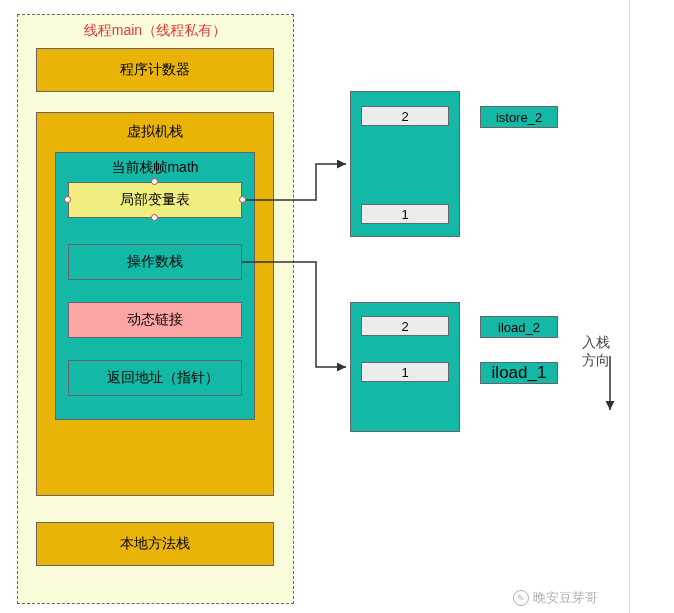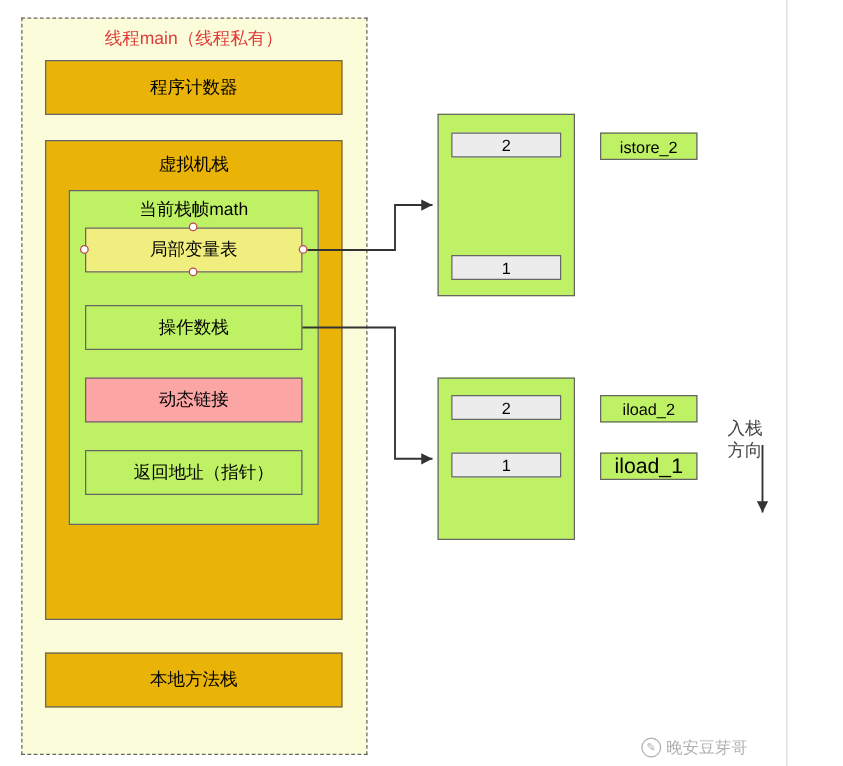--- a/index.html
+++ b/index.html
@@ -26,21 +26,21 @@
     align-items: center;
     justify-content: center;
     box-sizing: border-box;
   }
   .dashed {
     border-style: dashed;
     border-width: 1.5px;
   }
   .bg-lightyellow { background: #fbfcd9; }
   .bg-green { background: #eab308; }
-  .bg-white { background: #bef264; }
+  .bg-white { background: #14b8a6; }
   .bg-yellow { background: #f0ee7e; }
   .bg-peach { background: #fca5a5; }
   .bg-gray { background: #ececec; }
   .title-red {
     color: #e03a3a;
     font-size: 14px;
     position: absolute;
     text-align: center;
   }
   .label {

